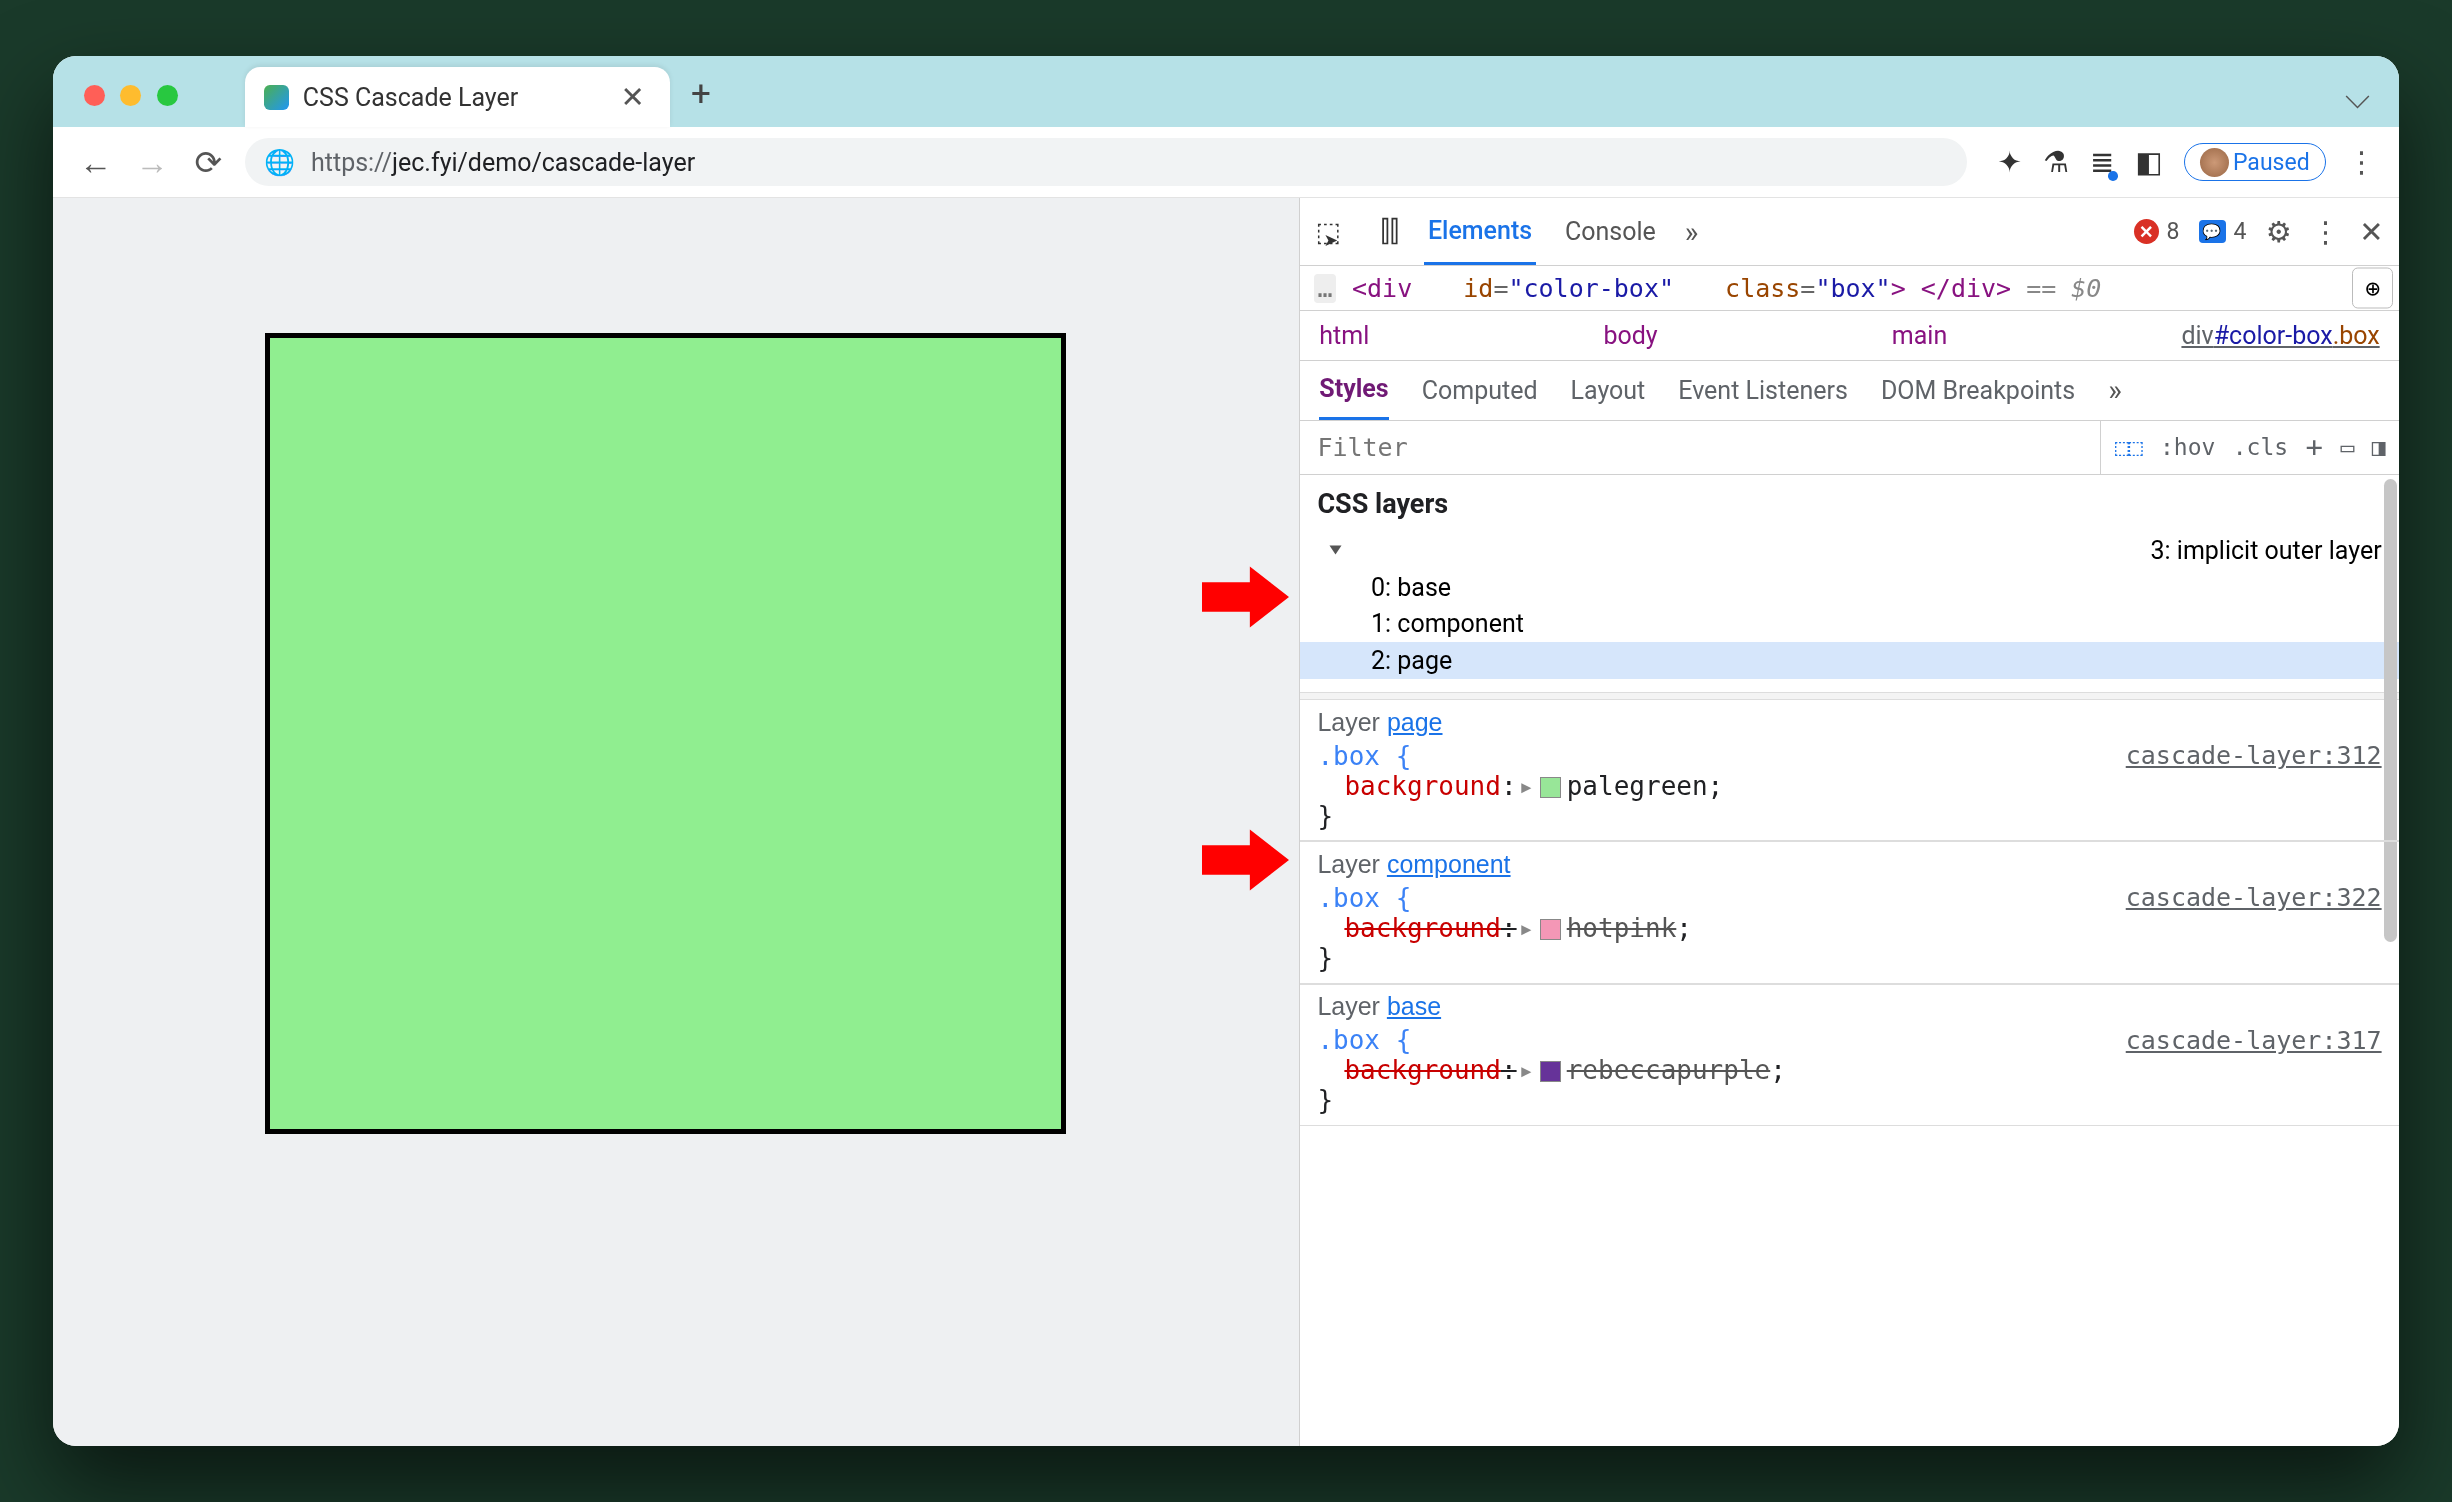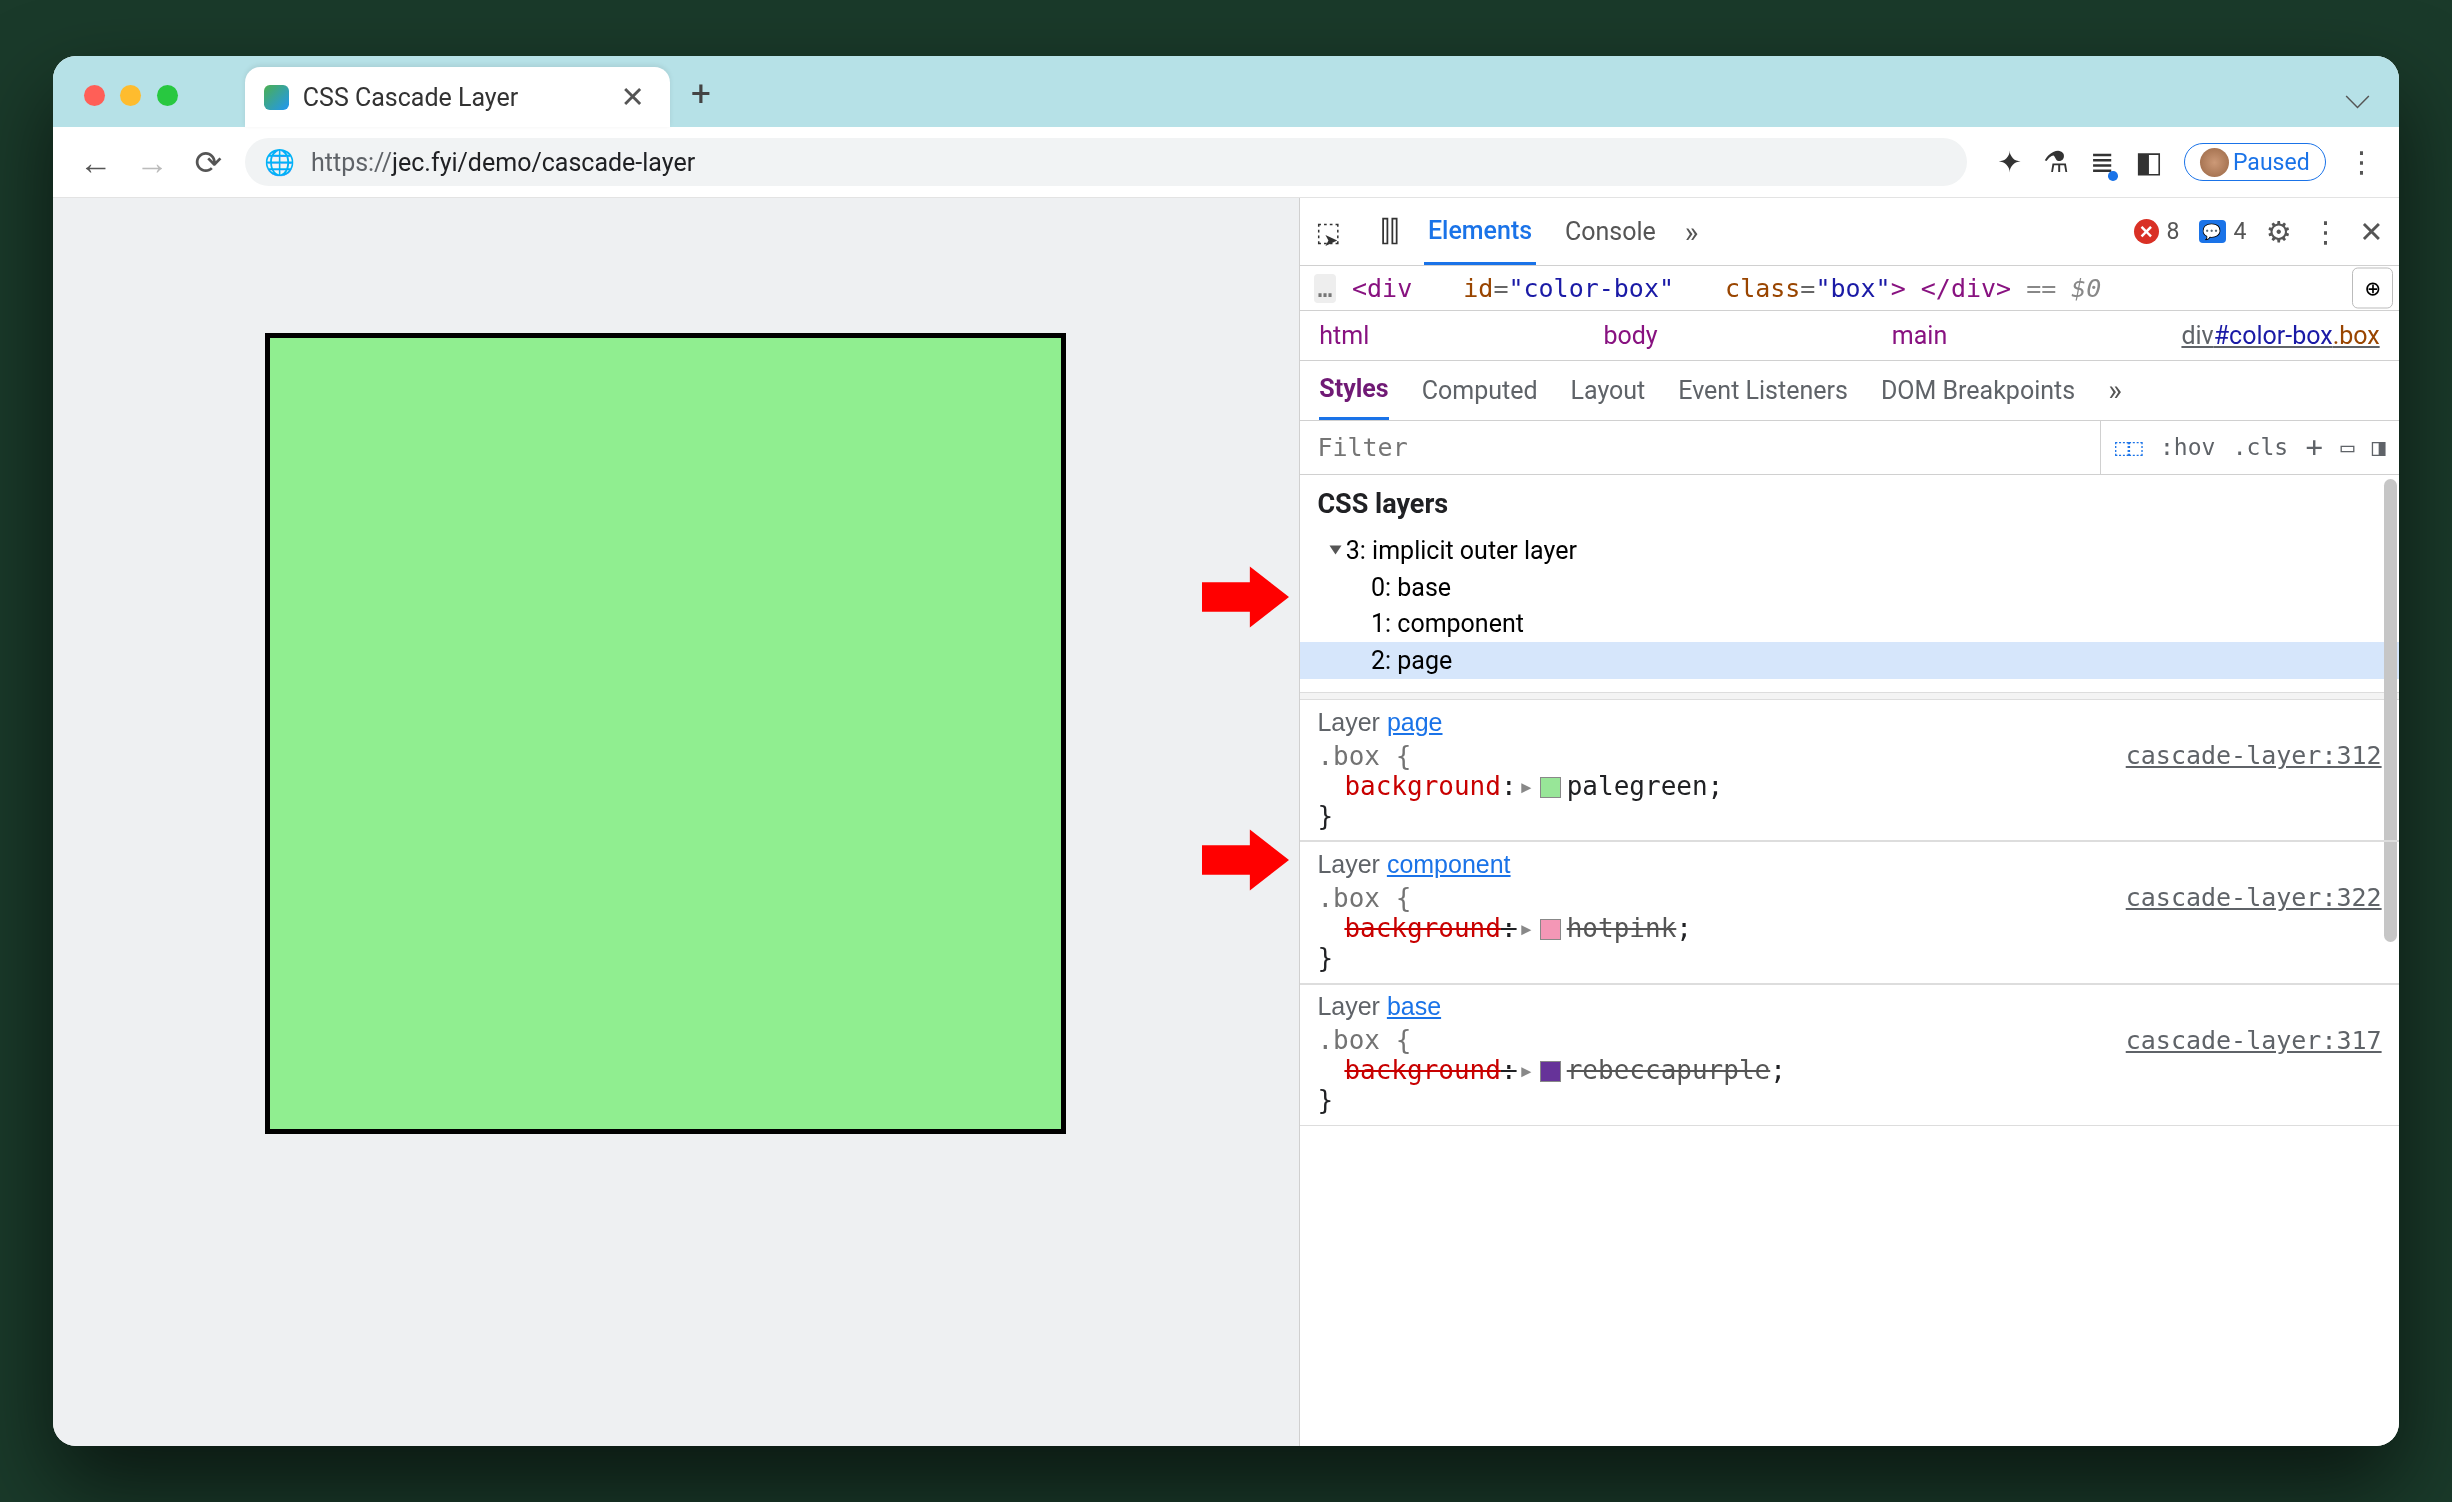--- a/index.html
+++ b/index.html
@@ -200,32 +200,32 @@
     font-family: ui-monospace,Menlo,Consolas,monospace;
   }
   .filter-tools { display:flex; align-items:center; gap:17.4px; padding:0 13.5px; font-family: ui-monospace,Menlo,Consolas,monospace; color:#5f6368; font-size:23px;}
   .filter-tools .ftool { cursor:pointer; }
   .dt-scroll { flex:1; overflow:auto; background:#fff; position:relative;}
   .layers-header {
     padding: 13.5px 17.4px 7.7px;
     font-weight:700; font-size:27px; color:#202124;
   }
   .layers-tree { padding: 3.9px 0 13.5px; font-size:25px;}
-  .tree-row { padding: 3.9px 17.4px 3.9px 31px; display:flex; align-items:center; gap:0;}
+  .tree-row { padding: 3.9px 17.4px 3.9px 31px; display:flex; align-items:center; gap:0;justify-content:space-between;}
   .tree-row.indent1 { padding-left: 71px;}
   .tree-row.sel { background:#d6e6fb;}
   .tree-caret { display:inline-block; width:0;height:0;border-left:9.7px solid #555;border-top:6.8px solid transparent;border-bottom:6.8px solid transparent; transform:rotate(90deg); margin-right:5.8px;}
   .sep-line { height:7.7px; background:#f4f4f4; border-top:1px solid #ddd; border-bottom:1px solid #ddd;}
   .rule-block { border-bottom:1px solid #ddd; padding:7.7px 17.4px 9.7px; font-family: ui-monospace,Menlo,Consolas,monospace; font-size:26px; position:relative;}
   .rule-block.small-top { border-top:1px solid #ddd;}
   .layer-label { color:#5f6368; font-family: -apple-system,sans-serif; font-size:25px; margin-bottom:3.9px;}
   .layer-label a { color:#1a73e8; text-decoration:underline; cursor:pointer;}
   .rule-src { position:absolute; right:17.4px; top:41px; color:#5f6368; text-decoration:underline; cursor:pointer; font-size:25px;}
   .rule-src.first { top:41px;}
-  .selector { color:#737373;}
+  .selector { color:#3b82f6;}
   .brace { color:#202124;}
   .prop { color:#c80000; padding-left:27px;}
   .prop.struck { text-decoration: line-through;}
   .val-txt { color:#202124;}
   .val-txt.struck { text-decoration: line-through; color:#555;}
   .swatch { display:inline-block; width:21px;height:21px;border:1px solid #888; vertical-align:-2.9px; margin:0 5.8px 0 3.9px;}
   .tri { color:#888; display:inline-block; margin:0 1.9px;}
   .colon {color:#202124;}
   .scroll-thumb {
     position:absolute; right:1.9px; top:0; width:13.5px; height:270px; background:#c6c6c6; border-radius:6.8px;

